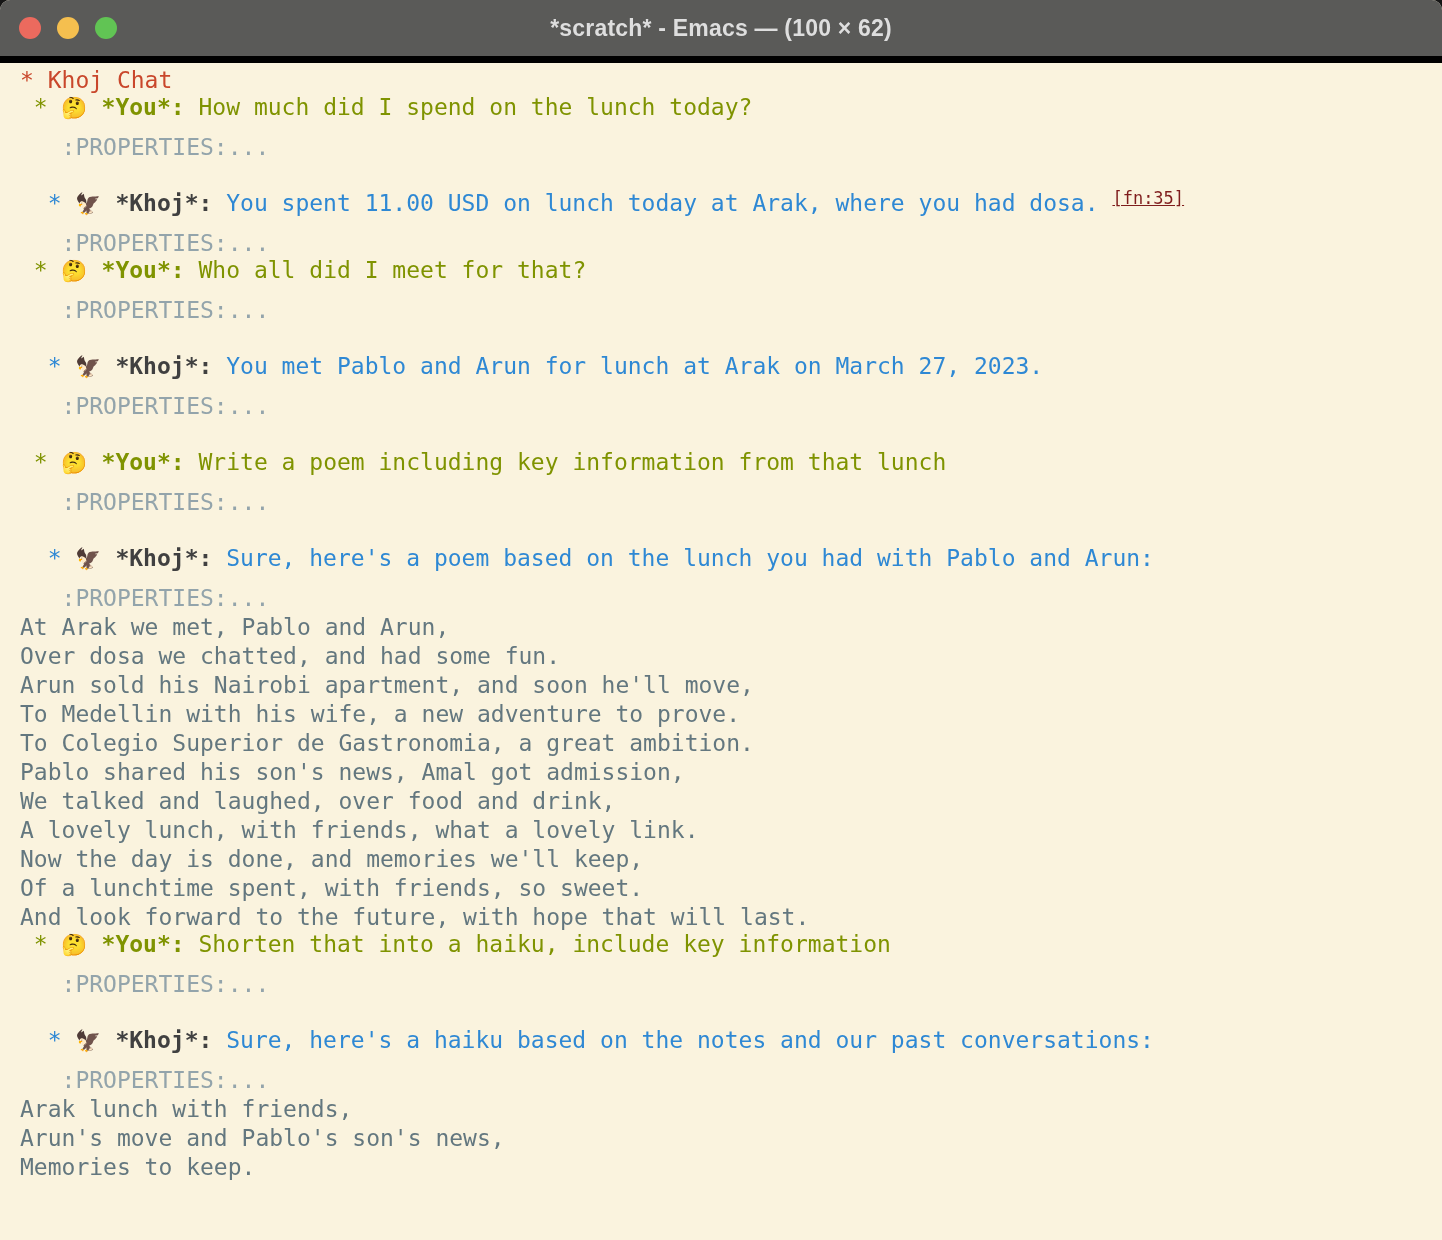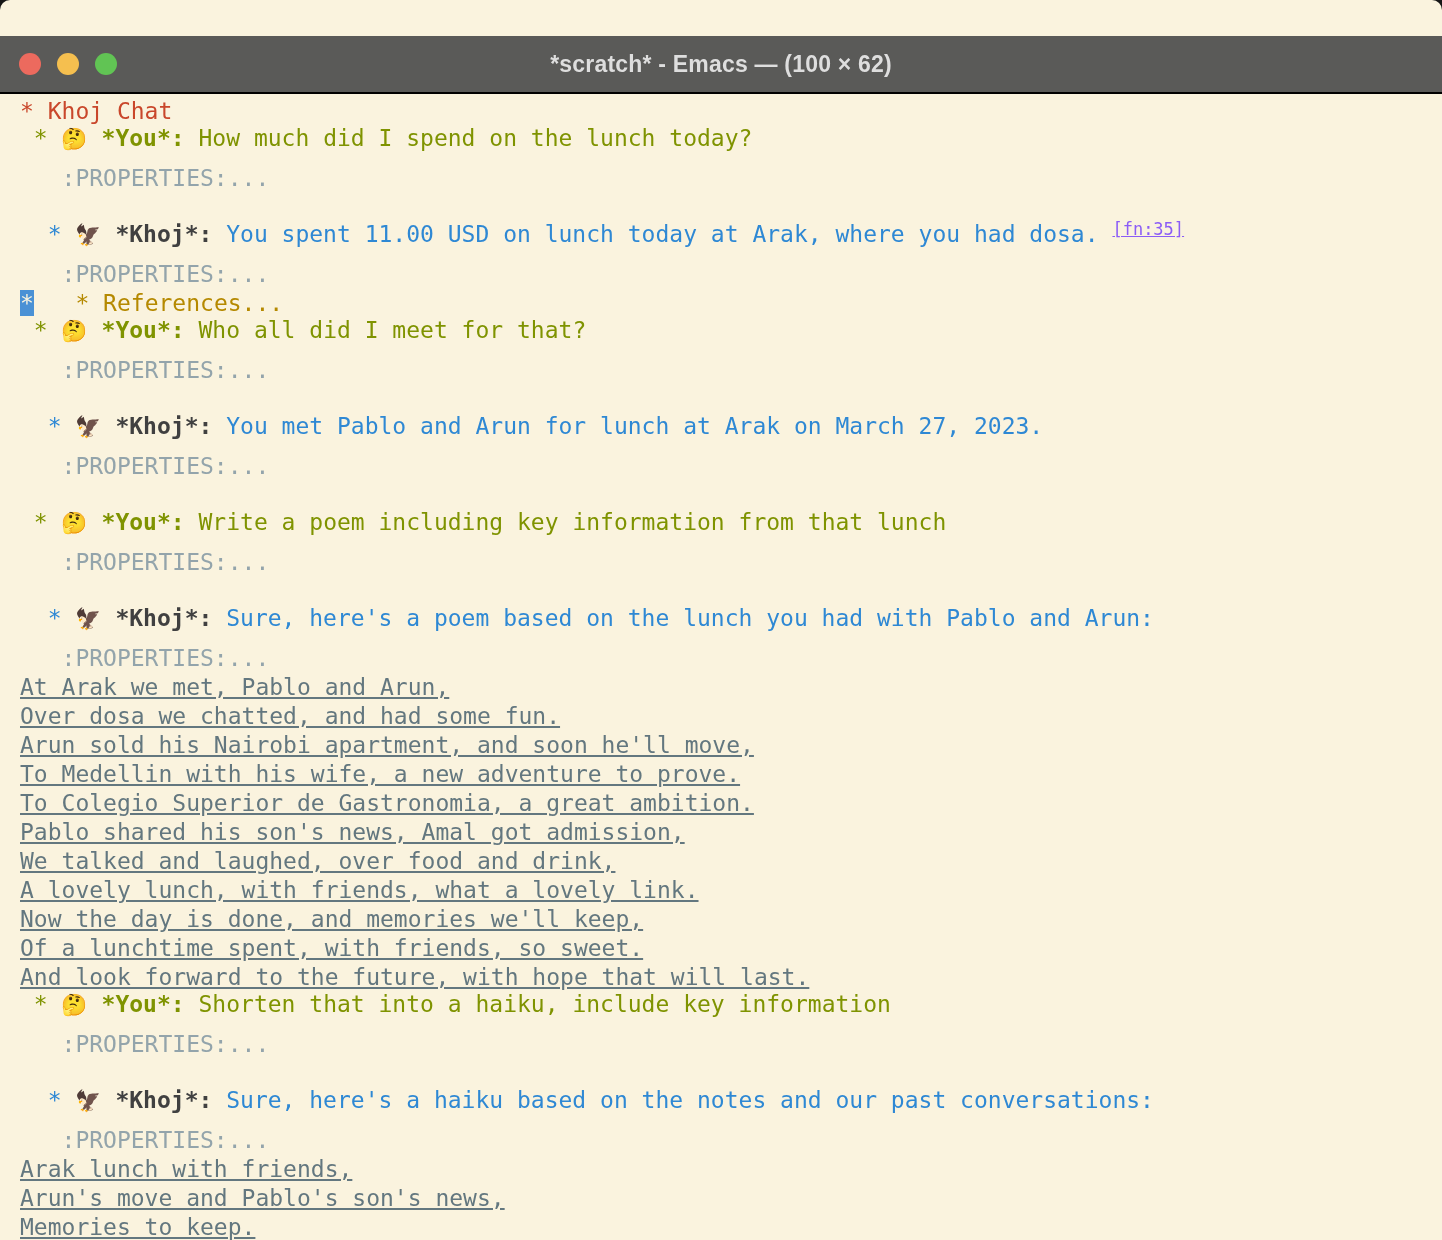--- a/index.html
+++ b/index.html
@@ -8,24 +8,23 @@
     background:#faf3de;
     border-radius:10px 10px 0 0;
     overflow:hidden;
     position:relative;
     font-family:"DejaVu Sans Mono", monospace;
   }
   
   #titlebar{
     height:56px;
     background:#5a5a58;
-    border-bottom:2px solid #000000;
+    border-bottom:7px solid #000000;
     display:flex;align-items:center;justify-content:center;
     position:relative;
-    margin-top:36px;
   }
   #traffic{position:absolute;left:19px;top:0;height:56px;display:flex;align-items:center;gap:16px;}
   .tl{width:22px;height:22px;border-radius:50%;}
   .tl.red{background:#ec6a5e;}
   .tl.yellow{background:#f5bf4f;}
   .tl.green{background:#61c454;}
   #window-title{
     font-family:"Liberation Sans", sans-serif;
     font-weight:700;font-size:23px;color:#dedede;
     letter-spacing:.2px;
@@ -38,24 +37,24 @@
   }
   .line{white-space:pre;height:29px;line-height:29px;}
   .line.tall{height:38px;line-height:24px;}
   .tok-h1{color:#c9472b;margin-top:40px;}
   .tok-you{color:#7f9300;}
   .tok-youb{color:#7f9300;font-weight:700;}
   .tok-khoj{color:#2e88d4;}
   .tok-khojb{color:#404040;font-weight:700;}
   .tok-props{color:#93a4ab;}
   .tok-gold{color:#b58900;}
-  .tok-body{color:#63777f;text-decoration:underline;}
+  .tok-body{color:#63777f;}
   .tok-emoji{font-size:21px;}
   .tok-fn{
-    color:#8b5cf6;font-size:17px;
+    color:#7f1d1d;font-size:17px;
     text-decoration:underline;
     position:relative;top:-7px;
   }
   .tok-cursor{background:#4a91d5;color:#faf3de;}
 </style>
 </head>
 <body>
 
 <div id="window">
   <div id="titlebar">
@@ -66,21 +65,20 @@
     </div>
     <span id="window-title">*scratch* - Emacs — (100 × 62)</span>
   </div>
   <div id="editor">
       <div class="line"><span class="tok-h1">* Khoj Chat</span></div>
       <div class="line tall"><span class="tok-you"> * </span><span class="tok-emoji">🤔</span><span class="tok-you"> </span><span class="tok-youb">*You*:</span><span class="tok-you"> How much did I spend on the lunch today?</span></div>
       <div class="line"><span class="tok-props">   :PROPERTIES:...</span></div>
       <div class="line"></div>
       <div class="line tall"><span class="tok-khoj">  * </span><span class="tok-emoji">🦅</span><span class="tok-khoj"> </span><span class="tok-khojb">*Khoj*:</span><span class="tok-khoj"> You spent 11.00 USD on lunch today at Arak, where you had dosa. </span><span class="tok-fn">[fn:35]</span></div>
       <div class="line"><span class="tok-props">   :PROPERTIES:...</span></div>
-      <div class="line"><span class="tok-cursor">*</span><span class="tok-gold">   </span><span class="tok-gold">* References...</span></div>
       <div class="line tall"><span class="tok-you"> * </span><span class="tok-emoji">🤔</span><span class="tok-you"> </span><span class="tok-youb">*You*:</span><span class="tok-you"> Who all did I meet for that?</span></div>
       <div class="line"><span class="tok-props">   :PROPERTIES:...</span></div>
       <div class="line"></div>
       <div class="line tall"><span class="tok-khoj">  * </span><span class="tok-emoji">🦅</span><span class="tok-khoj"> </span><span class="tok-khojb">*Khoj*:</span><span class="tok-khoj"> You met Pablo and Arun for lunch at Arak on March 27, 2023.</span></div>
       <div class="line"><span class="tok-props">   :PROPERTIES:...</span></div>
       <div class="line"></div>
       <div class="line tall"><span class="tok-you"> * </span><span class="tok-emoji">🤔</span><span class="tok-you"> </span><span class="tok-youb">*You*:</span><span class="tok-you"> Write a poem including key information from that lunch</span></div>
       <div class="line"><span class="tok-props">   :PROPERTIES:...</span></div>
       <div class="line"></div>
       <div class="line tall"><span class="tok-khoj">  * </span><span class="tok-emoji">🦅</span><span class="tok-khoj"> </span><span class="tok-khojb">*Khoj*:</span><span class="tok-khoj"> Sure, here's a poem based on the lunch you had with Pablo and Arun:</span></div>

